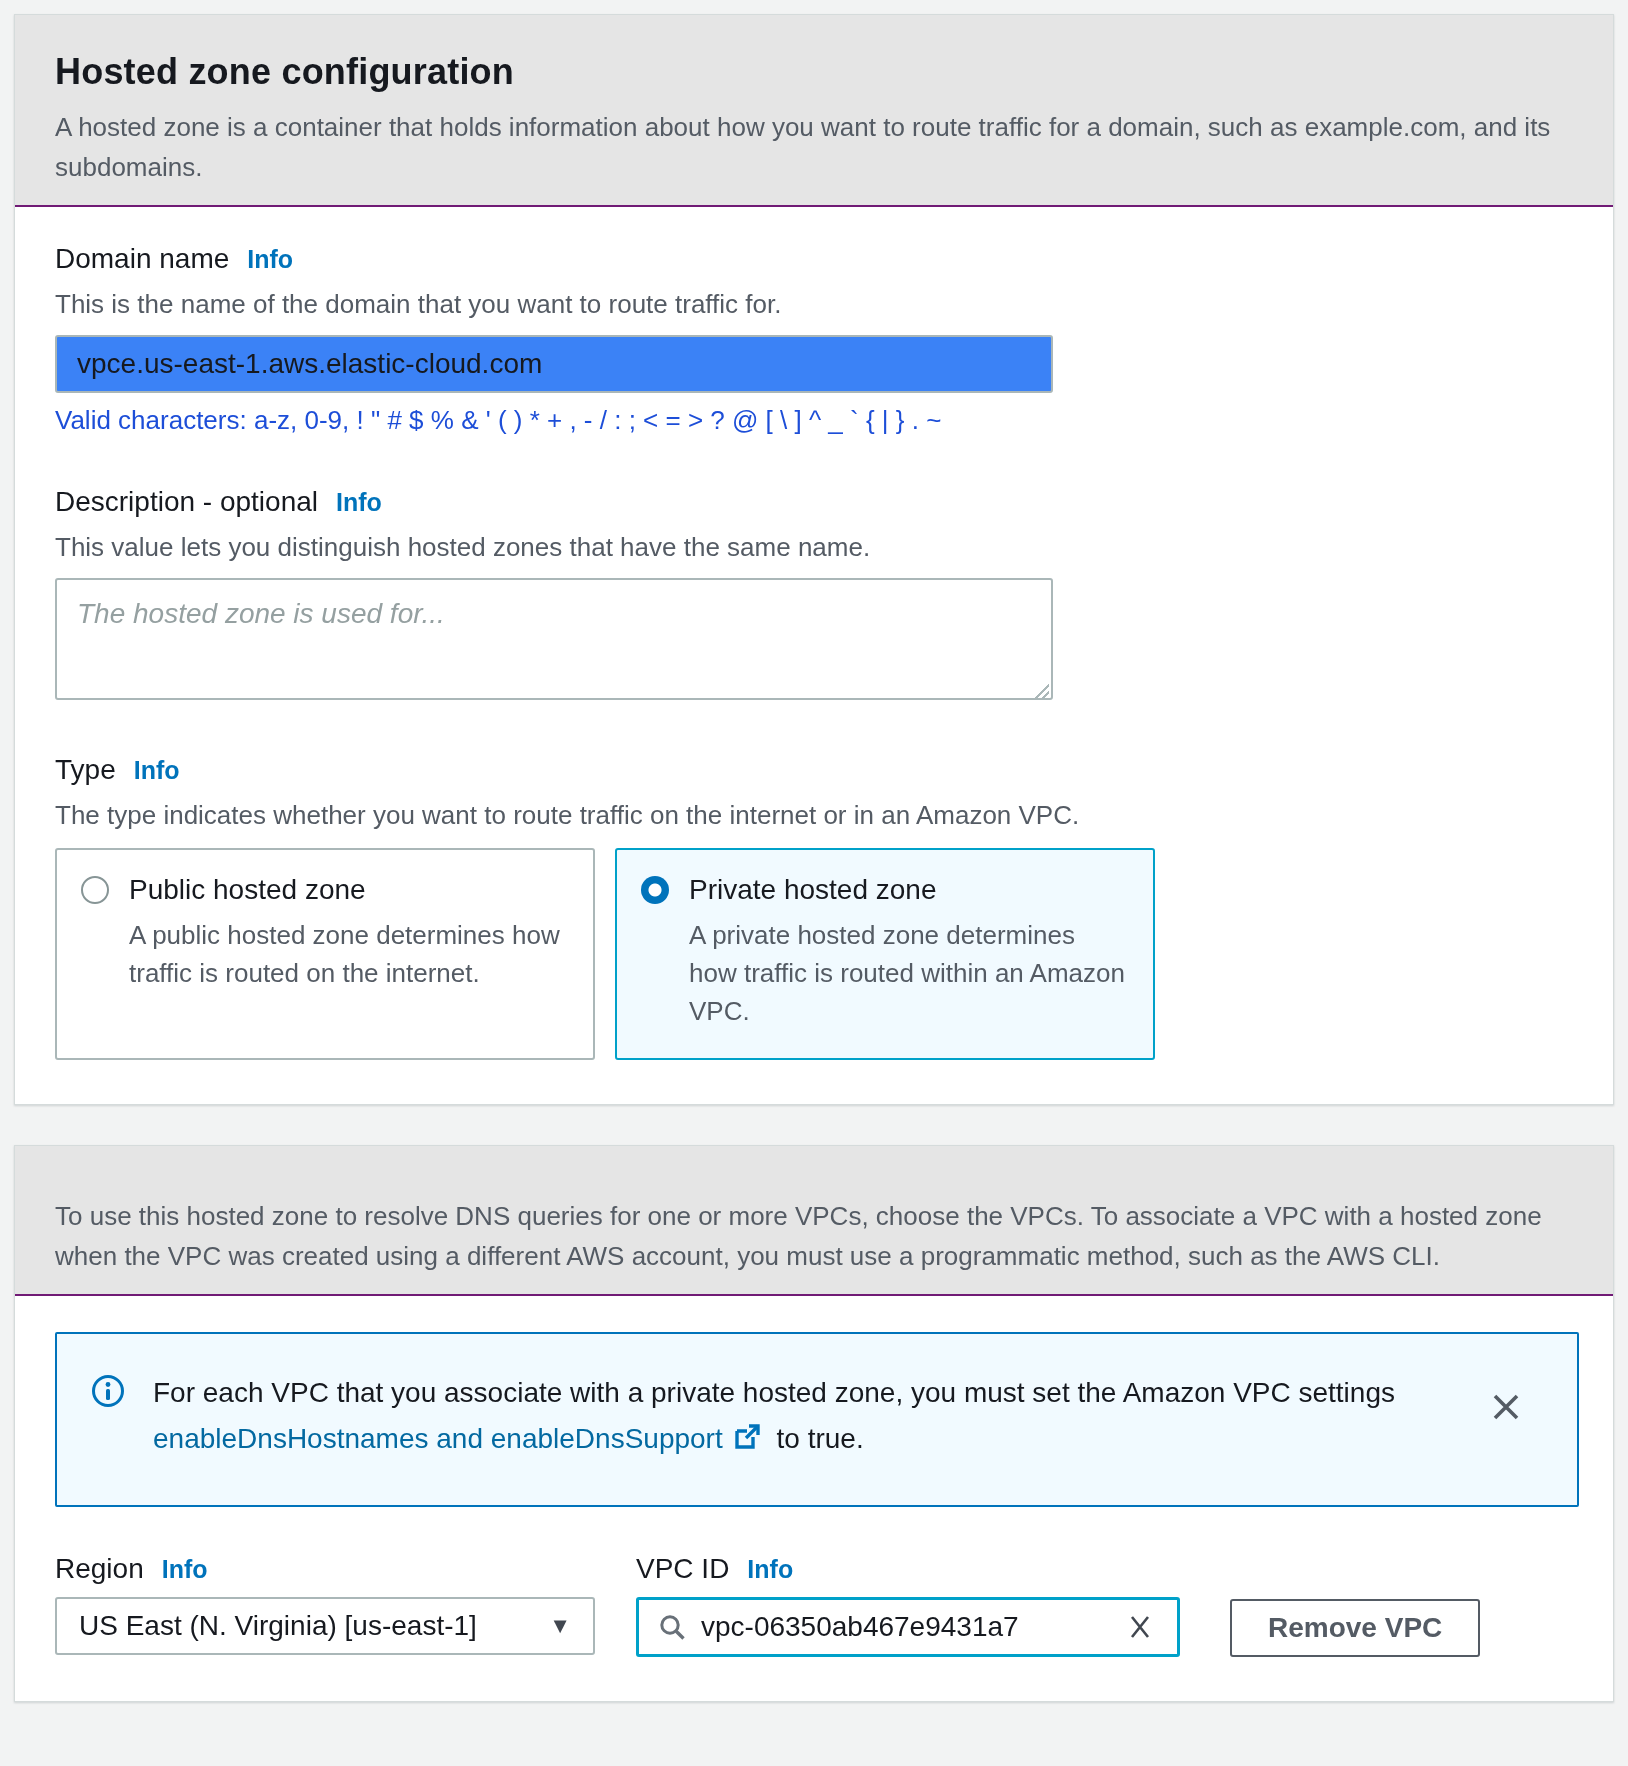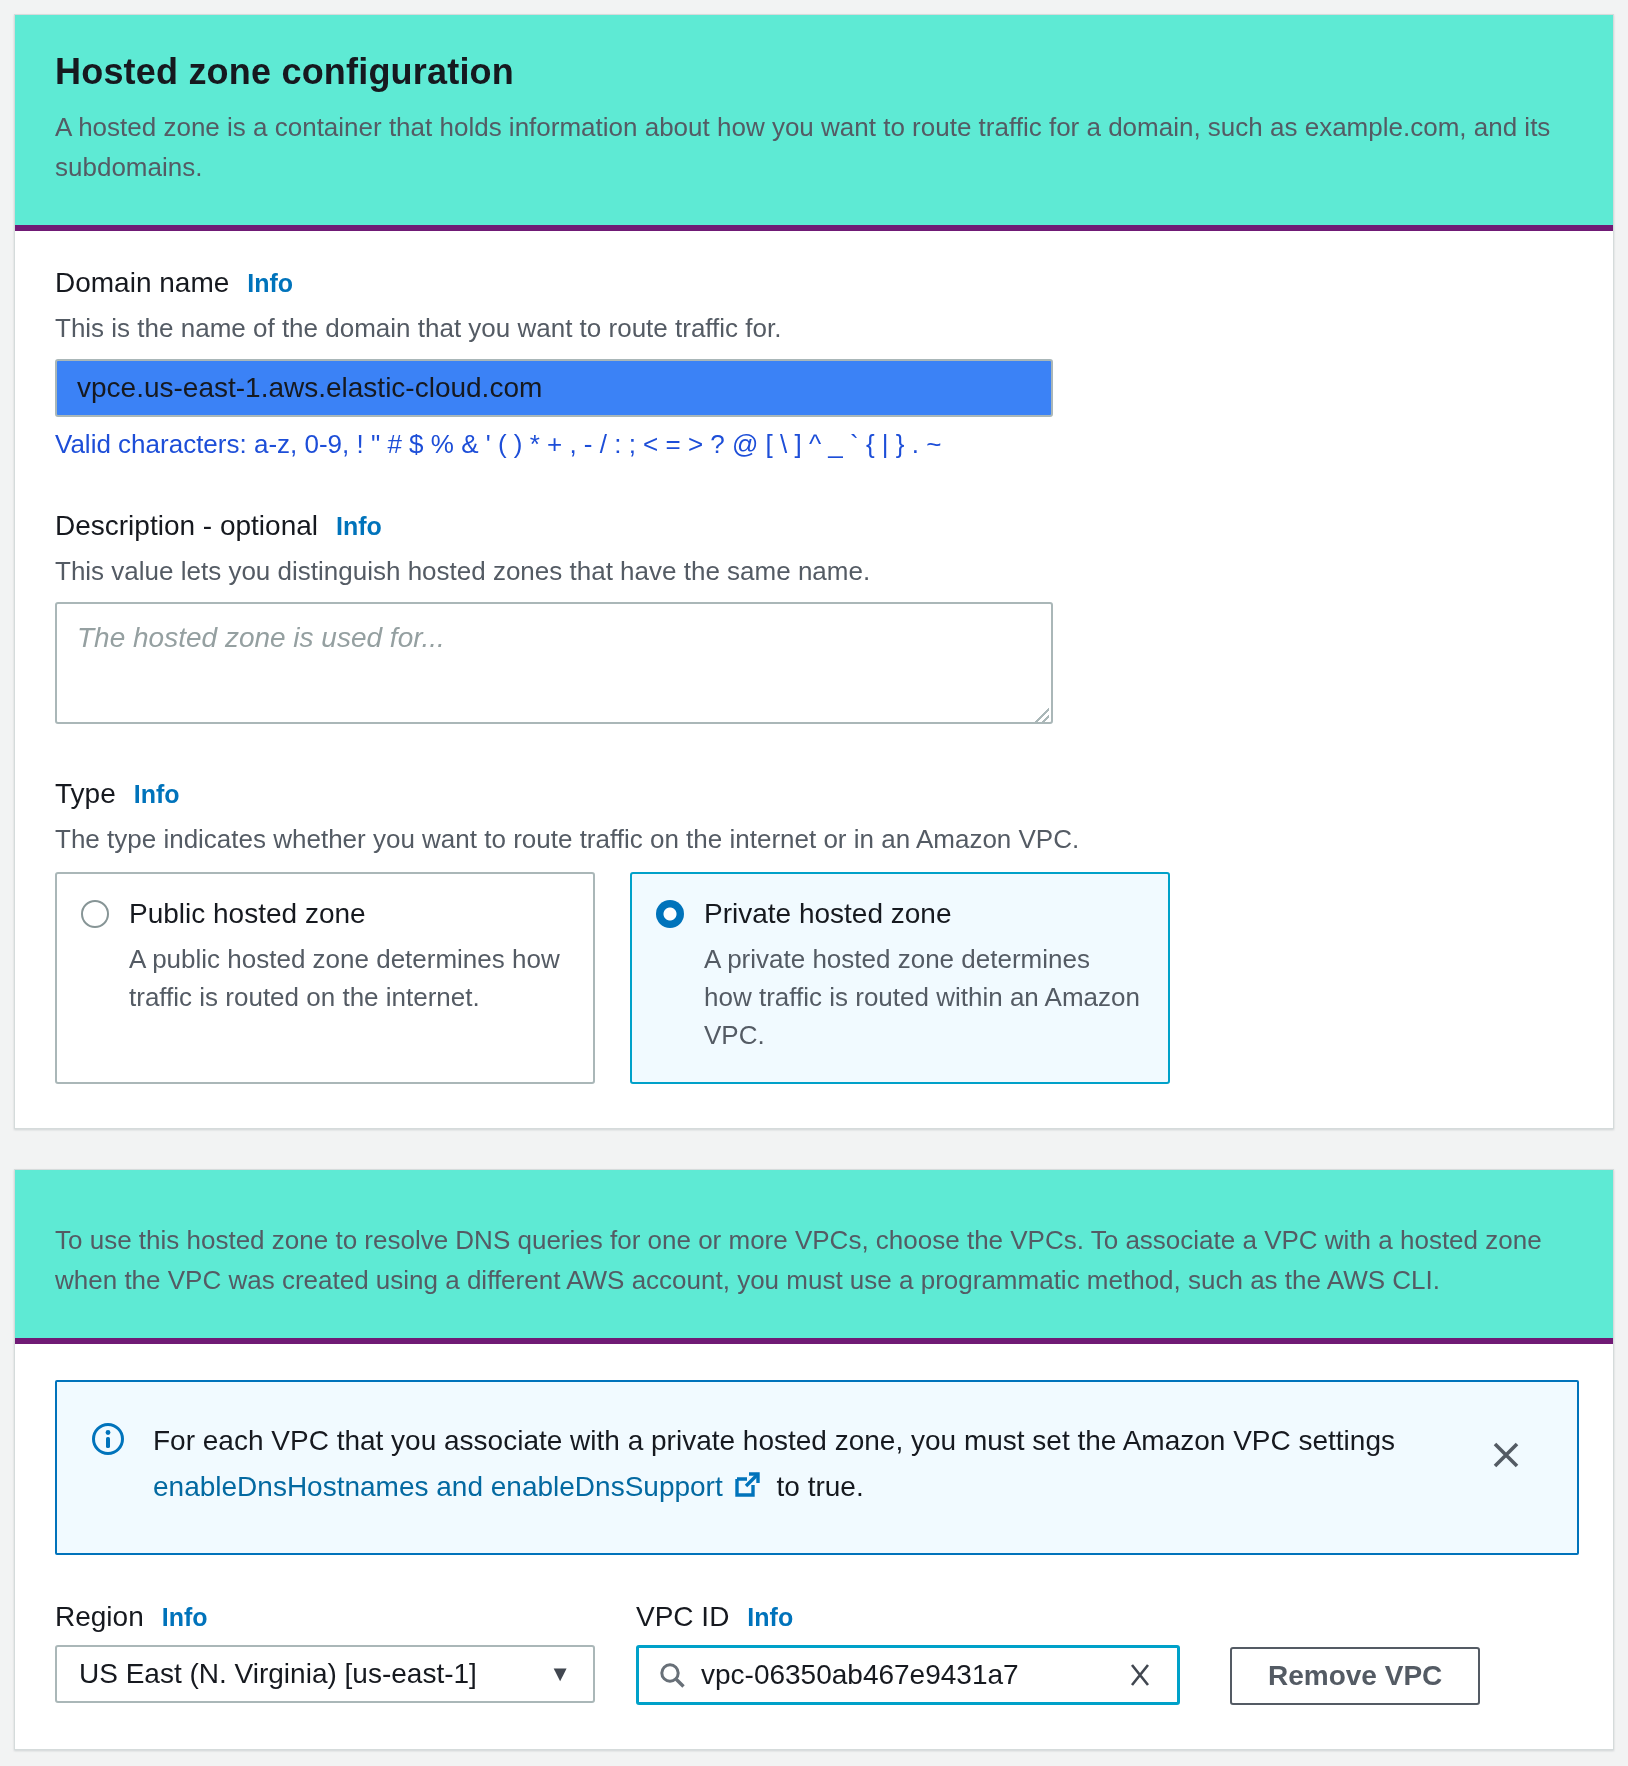--- a/index.html
+++ b/index.html
@@ -10,23 +10,23 @@
     color:#16191f;
     padding:14px;
   }
   .card {
     background:#ffffff;
     border:1px solid #d5dbdb;
     box-shadow:0 1px 2px rgba(0,28,36,.15);
     margin-bottom:40px;
   }
   .card-header {
-    background:#5eead4;
-    padding:36px 40px 38px 40px;
-    border-bottom:6px solid #701a75;
+    background:#e5e5e5;
+    padding:36px 40px 18px 40px;
+    border-bottom:2px solid #701a75;
   }
   .card-title {
     font-size:36px;
     font-weight:bold;
     color:#16191f;
     letter-spacing:.2px;
   }
   .card-desc {
     margin-top:14px;
     font-size:26px;
@@ -82,21 +82,21 @@
     resize:none;
     color:#16191f;
   }
   textarea.text-area::placeholder { color:#95a0a1; font-style:italic; }
   .resize-handle {
     position:absolute; right:4px; bottom:6px; width:18px; height:18px;
     background:repeating-linear-gradient(315deg, transparent 0 3px, #aab7b8 3px 5px);
     clip-path:polygon(100% 0, 100% 100%, 0 100%);
     pointer-events:none;
   }
-  .radio-row { display:flex; gap:35px; margin-top:14px; }
+  .radio-row { display:flex; gap:20px; margin-top:14px; }
   .radio-card {
     width:540px;
     min-height:150px;
     border:2px solid #aab7b8;
     border-radius:3px;
     background:#fff;
     padding:24px 24px 28px 24px;
     cursor:pointer;
   }
   .radio-card.selected {

